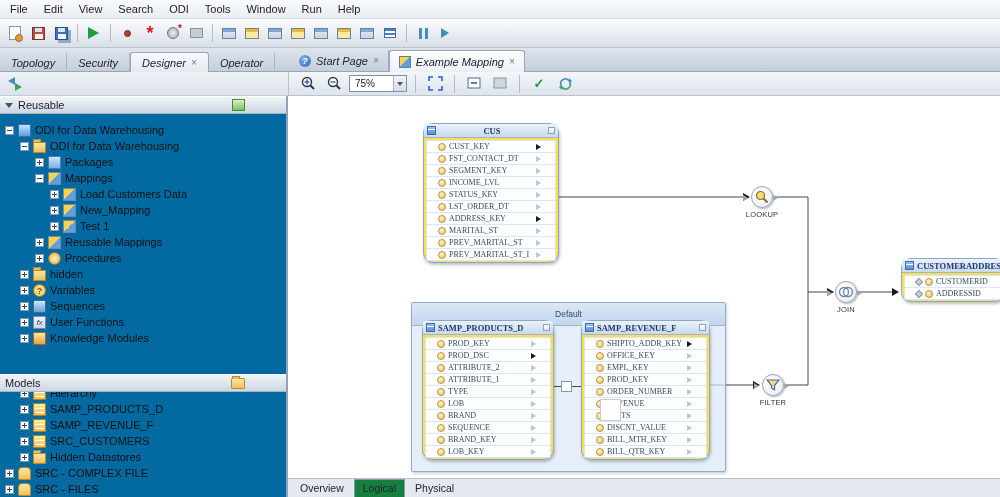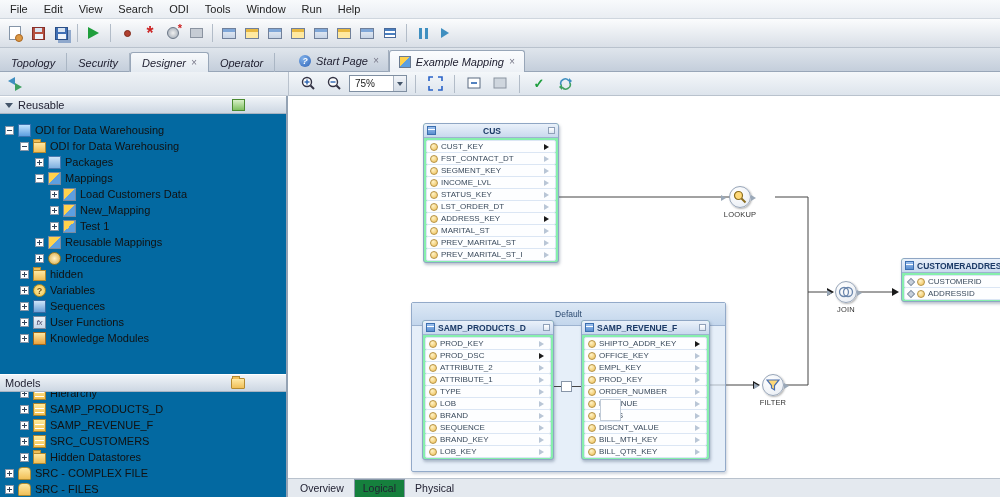--- a/index.html
+++ b/index.html
@@ -83,28 +83,28 @@
   .ic-kmi{background:linear-gradient(#ffe9a3,#e8a23c);border-color:#a06a20;}
   .ic-tbl{background:linear-gradient(#ffec9e,#f3c04e);border-color:#a98230;}
   .ic-tbl::before{content:"";position:absolute;left:1px;right:1px;top:4px;height:1px;background:#fff;}
   .ic-tbl::after{content:"";position:absolute;left:1px;right:1px;top:8px;height:1px;background:#fff;}
   .ic-mdl{background:linear-gradient(#ffe9a3,#f0bf58);border-color:#b08a30;border-radius:4px 4px 1px 1px;}
   .tl{color:#111;}
   
   .canvas{flex:1;position:relative;background:#fff;display:flex;flex-direction:column;overflow:hidden;}
   .canvas-inner{position:relative;flex:1;overflow:hidden;}
   .wires{position:absolute;left:0;top:0;}
-  .tnode{position:absolute;background:#86efac;border:1px solid #8fa6c4;border-radius:3px;box-shadow:1px 2px 3px rgba(60,80,110,.35);}
+  .tnode{position:absolute;background:#fde047;border:1px solid #8fa6c4;border-radius:10px;box-shadow:1px 2px 3px rgba(60,80,110,.35);font-family:Liberation Serif, serif;}
   .thead{height:14px;display:flex;align-items:center;gap:3px;padding:0 3px;background:linear-gradient(#eaf1fa,#c9d9ee);border-bottom:1px solid #9db3d0;border-radius:2px 2px 0 0;color:#1c3a66;font-weight:bold;font-size:8.5px;white-space:nowrap;overflow:hidden;}
   .thico{width:9px;height:9px;flex:none;background:linear-gradient(#9cc0ee,#5b8fd0);border:1px solid #3b6eae;position:relative;}
   .thico::before{content:"";position:absolute;left:0;right:0;top:2px;height:1px;background:#fff;}
   .tsp{flex:1;}
   .tmin{width:7px;height:7px;border:1px solid #8fa0b8;background:linear-gradient(#fff,#dde6f2);flex:none;}
   .tbody{padding:2px 2px;}
-  .tcol{height:13px;display:flex;align-items:center;gap:3px;padding:0 3px;border:1px solid #dbe6f4;border-radius:2px;background:#fdfeff;margin-bottom:-1px;color:#3a4a5c;white-space:nowrap;overflow:hidden;font-size:8px;}
+  .tcol{height:13px;display:flex;align-items:center;gap:3px;padding:0 11px;border:1px solid #dbe6f4;border-radius:2px;background:#fdfeff;margin-bottom:-1px;color:#3a4a5c;white-space:nowrap;overflow:hidden;font-size:8px;}
   .cico{width:8px;height:8px;border-radius:50%;background:radial-gradient(circle at 35% 30%,#fff3c8,#eebf55);border:1px solid #b59245;flex:none;}
   .dportx{width:6px;height:6px;background:#c6cfdb;border:1px solid #8a97a8;transform:rotate(45deg);flex:none;}
   .cname{flex:1;overflow:hidden;}
   .arr{width:0;height:0;border:3px solid transparent;border-left:5px solid #b9c6d6;flex:none;}
   .arr.solid{border-left-color:#1a1a1a;}
   .gnode{position:absolute;border:1px solid #93aac9;background:rgba(219,232,246,.7);border-radius:2px;box-shadow:1px 2px 3px rgba(60,80,110,.25);}
   .ghead{height:23px;background:linear-gradient(#dce8f5,#c3d6ec);border-bottom:1px solid #9db3d0;display:flex;align-items:center;justify-content:center;font-size:8.5px;color:#2c4a70;}
   .opnode{position:absolute;width:48px;text-align:center;}
   .opcircle{width:22px;height:22px;margin:0 auto;background:radial-gradient(circle at 35% 30%,#ffffff,#e6ebf2);border:1px solid #97a5b8;border-radius:50%;display:flex;align-items:center;justify-content:center;position:relative;box-shadow:1px 1px 2px rgba(0,0,0,.3);}
   .opcircle::before{content:"";position:absolute;left:-9px;top:8px;border:3px solid transparent;border-left:5px solid #9aa8b8;}
@@ -639,21 +639,21 @@
               <span class="cico"></span>
               <span class="cname">ADDRESSID</span>
             </div>
         </div>
       </div>
 
       <div class="jline" style="left:266px;top:290px;width:27px;"></div>
       <div class="jbox" style="left:273px;top:285px;"></div>
       <div class="whitebox" style="left:312px;top:303px;"></div>
 
-      <div class="opnode" style="left:428px;top:90px;">
+      <div class="opnode" style="left:450px;top:90px;">
         <div class="opcircle">
           <svg width="16" height="16">
               <circle cx="6.5" cy="6.5" r="4" fill="#ffd978" stroke="#8a6d1f" stroke-width="1.2"></circle>
               <line x1="9.5" y1="9.5" x2="13.5" y2="13.5" stroke="#8a6d1f" stroke-width="2"></line>
             </svg>
         </div>
         <div class="oplabel">LOOKUP</div>
       </div>
       <div class="opnode" style="left:534px;top:185px;">
         <div class="opcircle">

